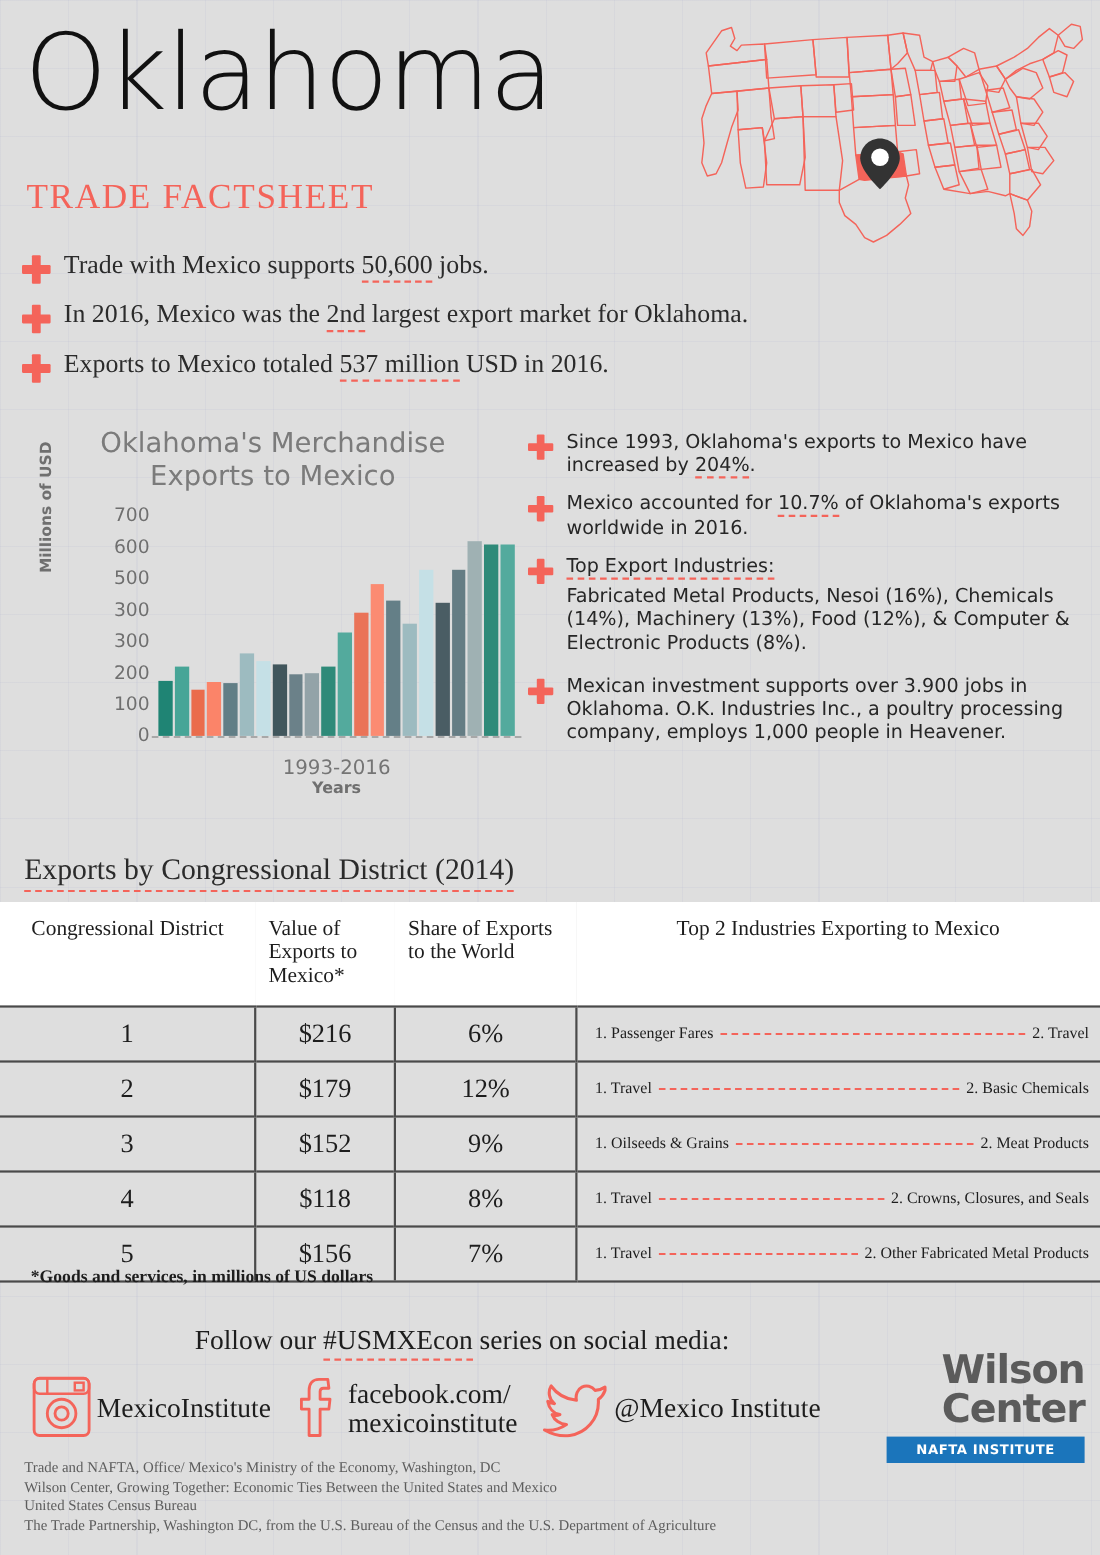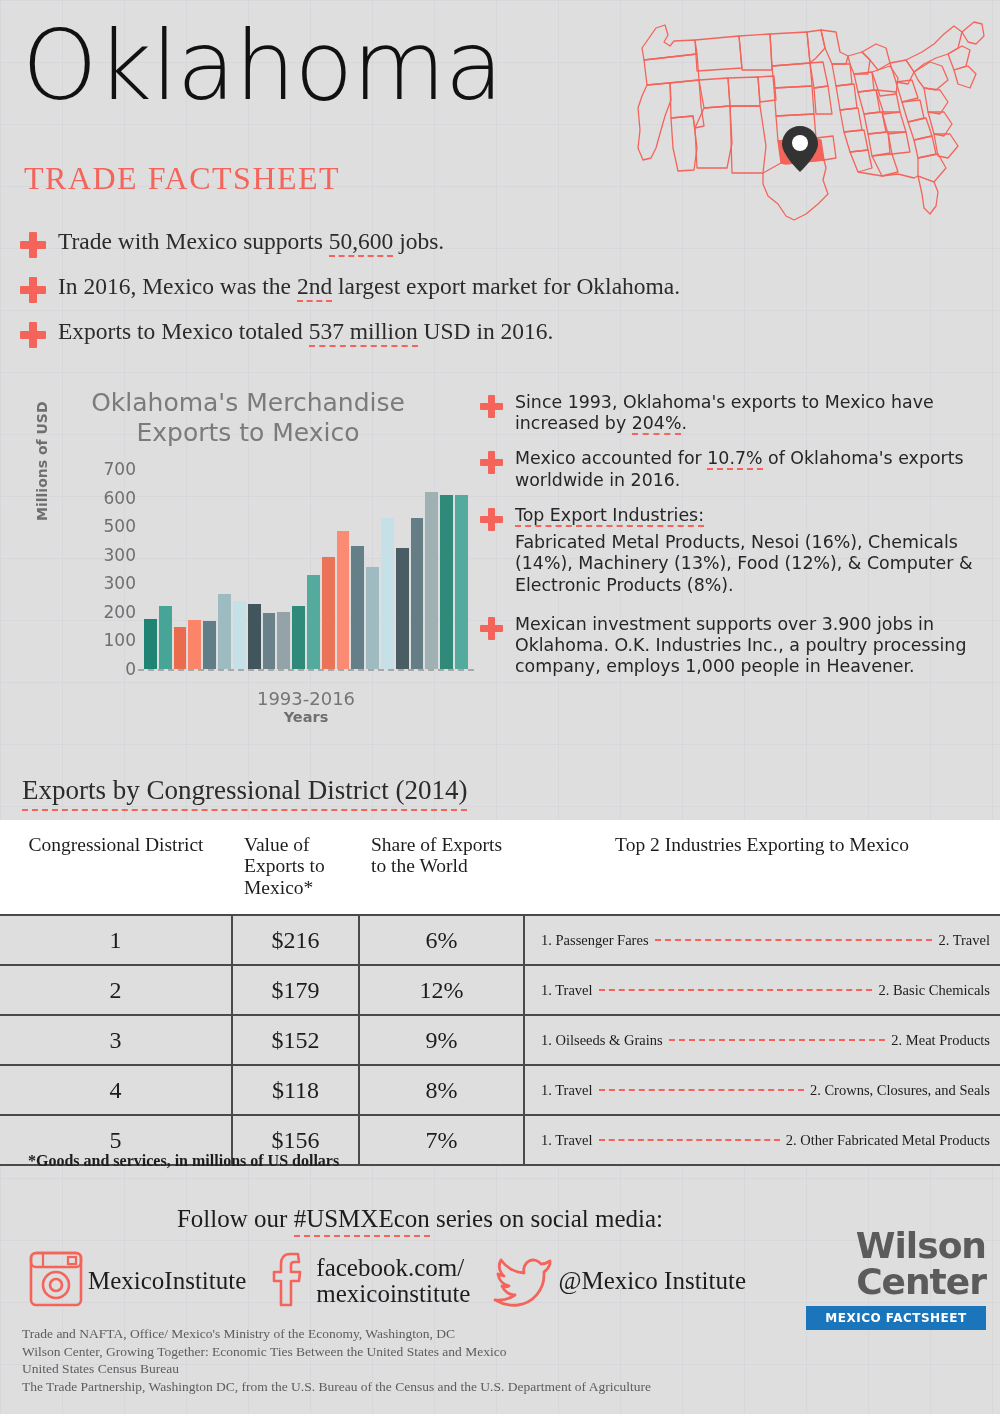--- a/index.html
+++ b/index.html
@@ -465,21 +465,21 @@
           <path d="M58 10 C55 12 52 13 49 13 C46 9 41 8 37 10 C33 12 31 17 32 22 C22 21 14 16 9 9 C6 14 7 21 12 25 C10 25 8 24 6 23 C7 29 11 34 17 35 C15 36 12 36 10 35 C12 40 17 44 23 44 C17 48 10 50 3 49 C10 53 18 55 26 54 C41 52 52 39 52 24 C52 23 52 22 52 21 C55 19 57 16 58 13 Z" fill="none" stroke="#f4645a" stroke-width="2.8" stroke-linejoin="round"></path>
         </svg>
       </span>
       <span class="label">@Mexico Institute</span>
     </div>
   </div>
 
   <div class="wc-logo">
     <div class="wc-line">Wilson</div>
     <div class="wc-line">Center</div>
-    <div class="wc-bar">MEXICO FACTSHEET</div>
+    <div class="wc-bar">NAFTA INSTITUTE</div>
   </div>
 
   <div class="sources">
     <div>Trade and NAFTA, Office/ Mexico's Ministry of the Economy, Washington, DC</div>
     <div>Wilson Center, Growing Together: Economic Ties Between the United States and Mexico</div>
     <div>United States Census Bureau</div>
     <div>The Trade Partnership, Washington DC, from the U.S. Bureau of the Census and the U.S. Department of Agriculture</div>
   </div>
 
 </div>

